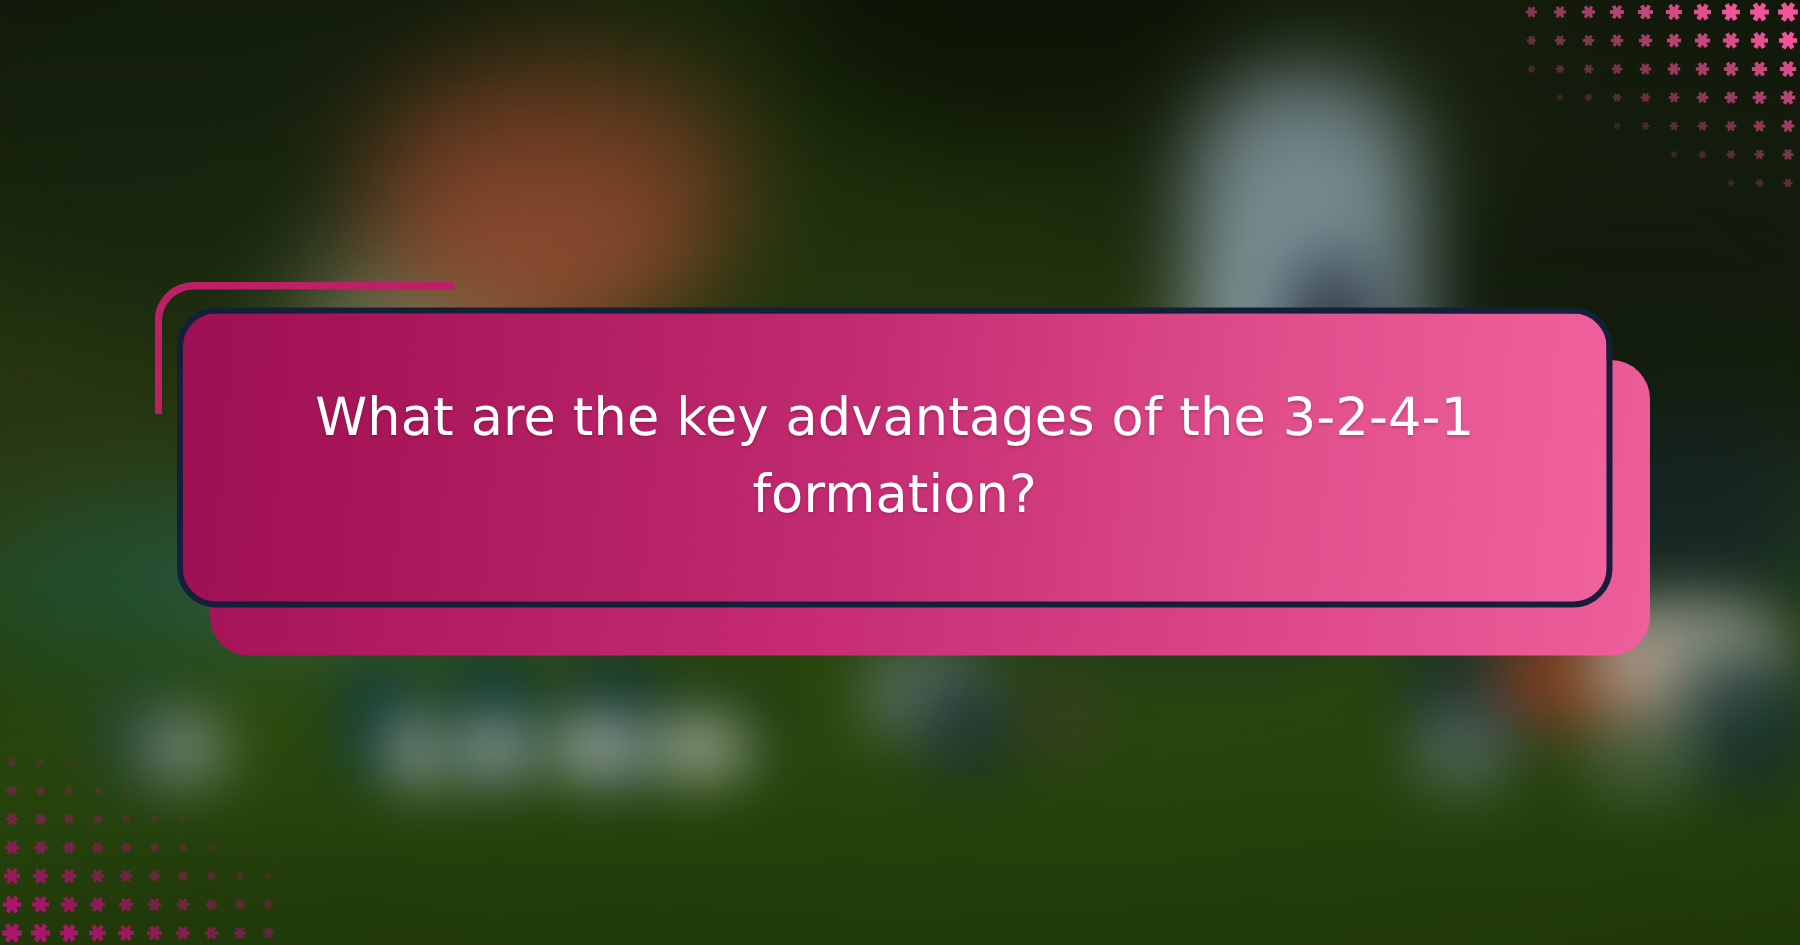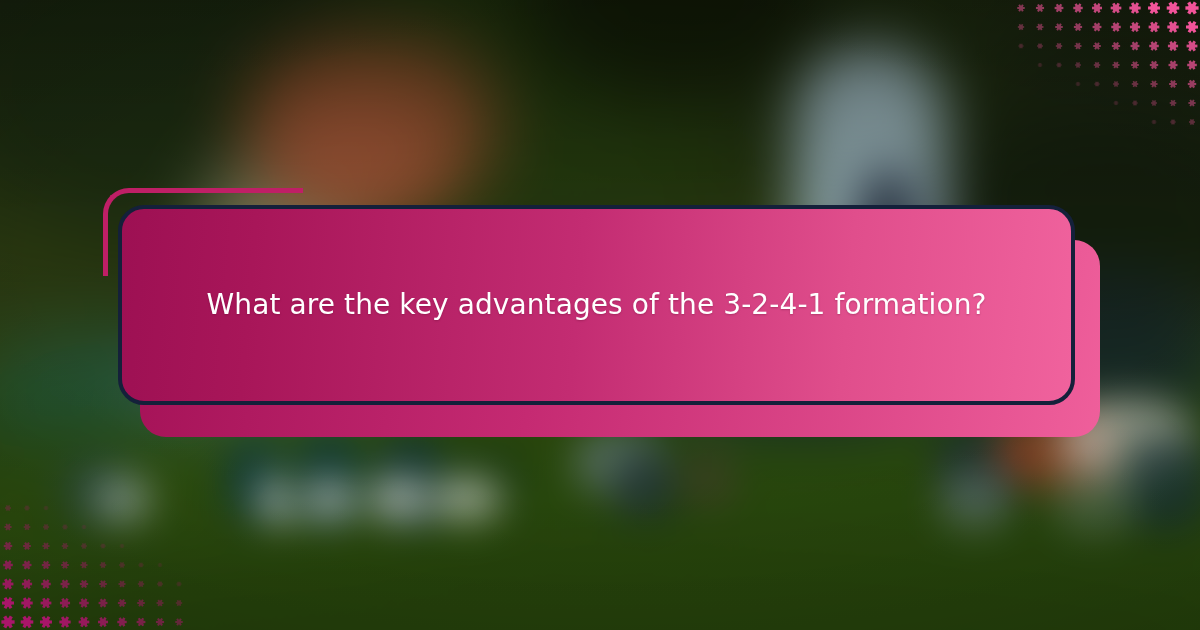--- a/index.html
+++ b/index.html
@@ -122,21 +122,21 @@
   #card-front {
     position:absolute;
     left:118px; top:205px; width:957px; height:200px;
     border-radius:26px;
     background:linear-gradient(95deg,#9d1053 0%, #a81659 14%, #c32c72 48%, #e04e8c 76%, #f0629d 100%);
     border:4px solid #14203a;
     display:flex; align-items:center; justify-content:center;
   }
   #headline {
     color:#ffffff;
-    font-size:28px;
+    font-size:35px;
     line-height:1.45;
     font-weight:400;
     text-align:center;
     letter-spacing:.1px;
     width:810px;
     text-shadow:0 1px 2px rgba(70,0,30,.25);
   }
 </style>
 </head>
 <body>

